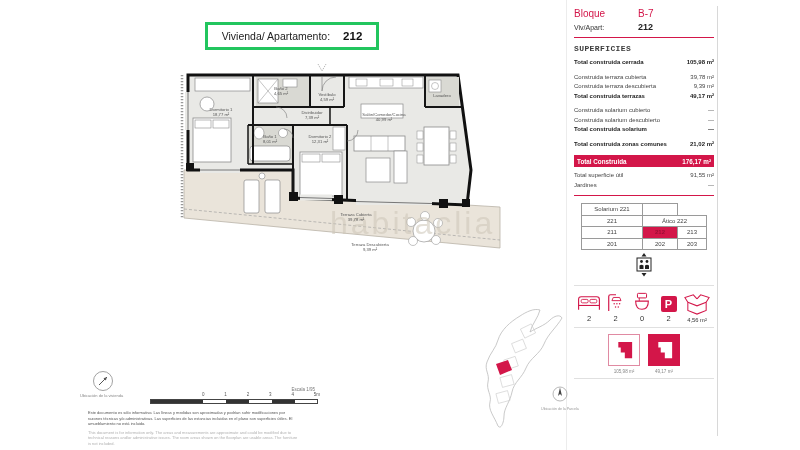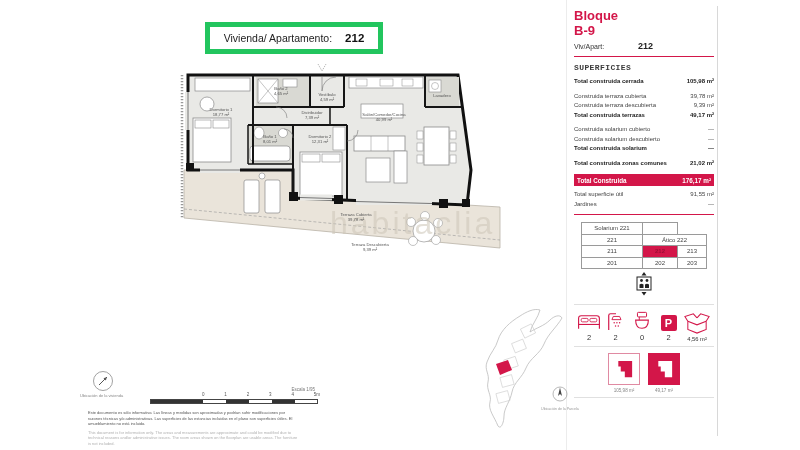--- a/index.html
+++ b/index.html
@@ -3,21 +3,21 @@
 <meta charset="utf-8">
 <style>
   html,body{margin:0;padding:0;background:#fff;}
   .page{position:relative;width:800px;height:450px;background:#fff;overflow:hidden;
         font-family:"Liberation Sans",sans-serif;color:#333;}
   
   .vline-left{position:absolute;left:566px;top:0;width:1px;height:450px;background:#ececec;}
   .vline-right{position:absolute;left:717px;top:6px;width:1px;height:430px;background:#d8d8d8;}
 
   
-  .titlebox{position:absolute;left:205px;top:22px;width:168px;height:22px;border:5px solid #22c55e;
+  .titlebox{position:absolute;left:205px;top:22px;width:168px;height:22px;border:3px solid #22c55e;
             display:flex;align-items:center;justify-content:center;background:#fff;}
   .titlebox .tl{font-size:10.5px;color:#222;}
   .titlebox .tv{font-size:11.5px;color:#111;font-weight:bold;margin-left:13px;}
 
   
   .plan{position:absolute;left:128px;top:50px;}
   .plan text{font-family:"Liberation Sans",sans-serif;}
 
   
   .compass{position:absolute;left:92px;top:370px;}
@@ -31,21 +31,21 @@
   .disc .es{color:#555;}
   .disc .en{color:#b0b0b0;margin-top:3px;}
 
   
   .siteplan{position:absolute;left:468px;top:298px;}
 
   
   .sidebar{position:absolute;left:574px;top:8px;width:140px;}
   .kv{display:flex;align-items:baseline;}
   .kv .k{width:64px;}
-  .h-bloque{font-size:13px;font-weight:bold;flex-direction:column;}
+  .h-bloque{font-size:10px;font-weight:normal;}
   .h-viv{font-size:7px;color:#333;margin-top:3px;}
   .h-viv .v{font-size:9px;font-weight:bold;color:#222;}
   hr.red{border:none;border-top:1px solid #d31649;margin:5px 0 0 0;}
   hr.lite{border:none;border-top:1px solid #e0e0e0;margin:4px 0;}
   .sup-title{font-size:8px;font-weight:bold;letter-spacing:0.4px;color:#3a3a3a;margin:6px 0 5px 0;font-family:Liberation Mono, monospace;}
   .srow{display:flex;justify-content:space-between;font-size:6px;color:#444;line-height:9.5px;}
   .srow.b{font-weight:bold;color:#222;}
   .srow.gap{margin-top:5px;}
   .band{display:flex;justify-content:space-between;align-items:center;color:#fff;font-size:6.3px;
         font-weight:bold;height:12px;padding:0 3px;margin:6px 0 4px 0;}
@@ -251,21 +251,21 @@
     </g>
     <polygon points="28,66 40,62 44,72 32,77" fill="#d31649"></polygon>
     <circle cx="92" cy="96" r="7" fill="none" stroke="#999" stroke-width="0.7"></circle>
     <polygon points="92,89.5 94,98 92,96 90,98" fill="#444"></polygon>
     <text x="92" y="112" font-size="3.6" fill="#999" text-anchor="middle">Ubicación de la Parcela</text>
   </svg>
 
   <div class="sidebar">
     <div class="kv h-bloque" style="color:#d31649;">
       <span class="k">Bloque</span>
-      <span class="v">B-9</span>
+      <span class="v">B-7</span>
     </div>
     <div class="kv h-viv">
       <span class="k">Viv/Apart:</span>
       <span class="v">212</span>
     </div>
     <hr class="red">
 
     <div class="sup-title">SUPERFICIES</div>
 
     <div class="srow b">

